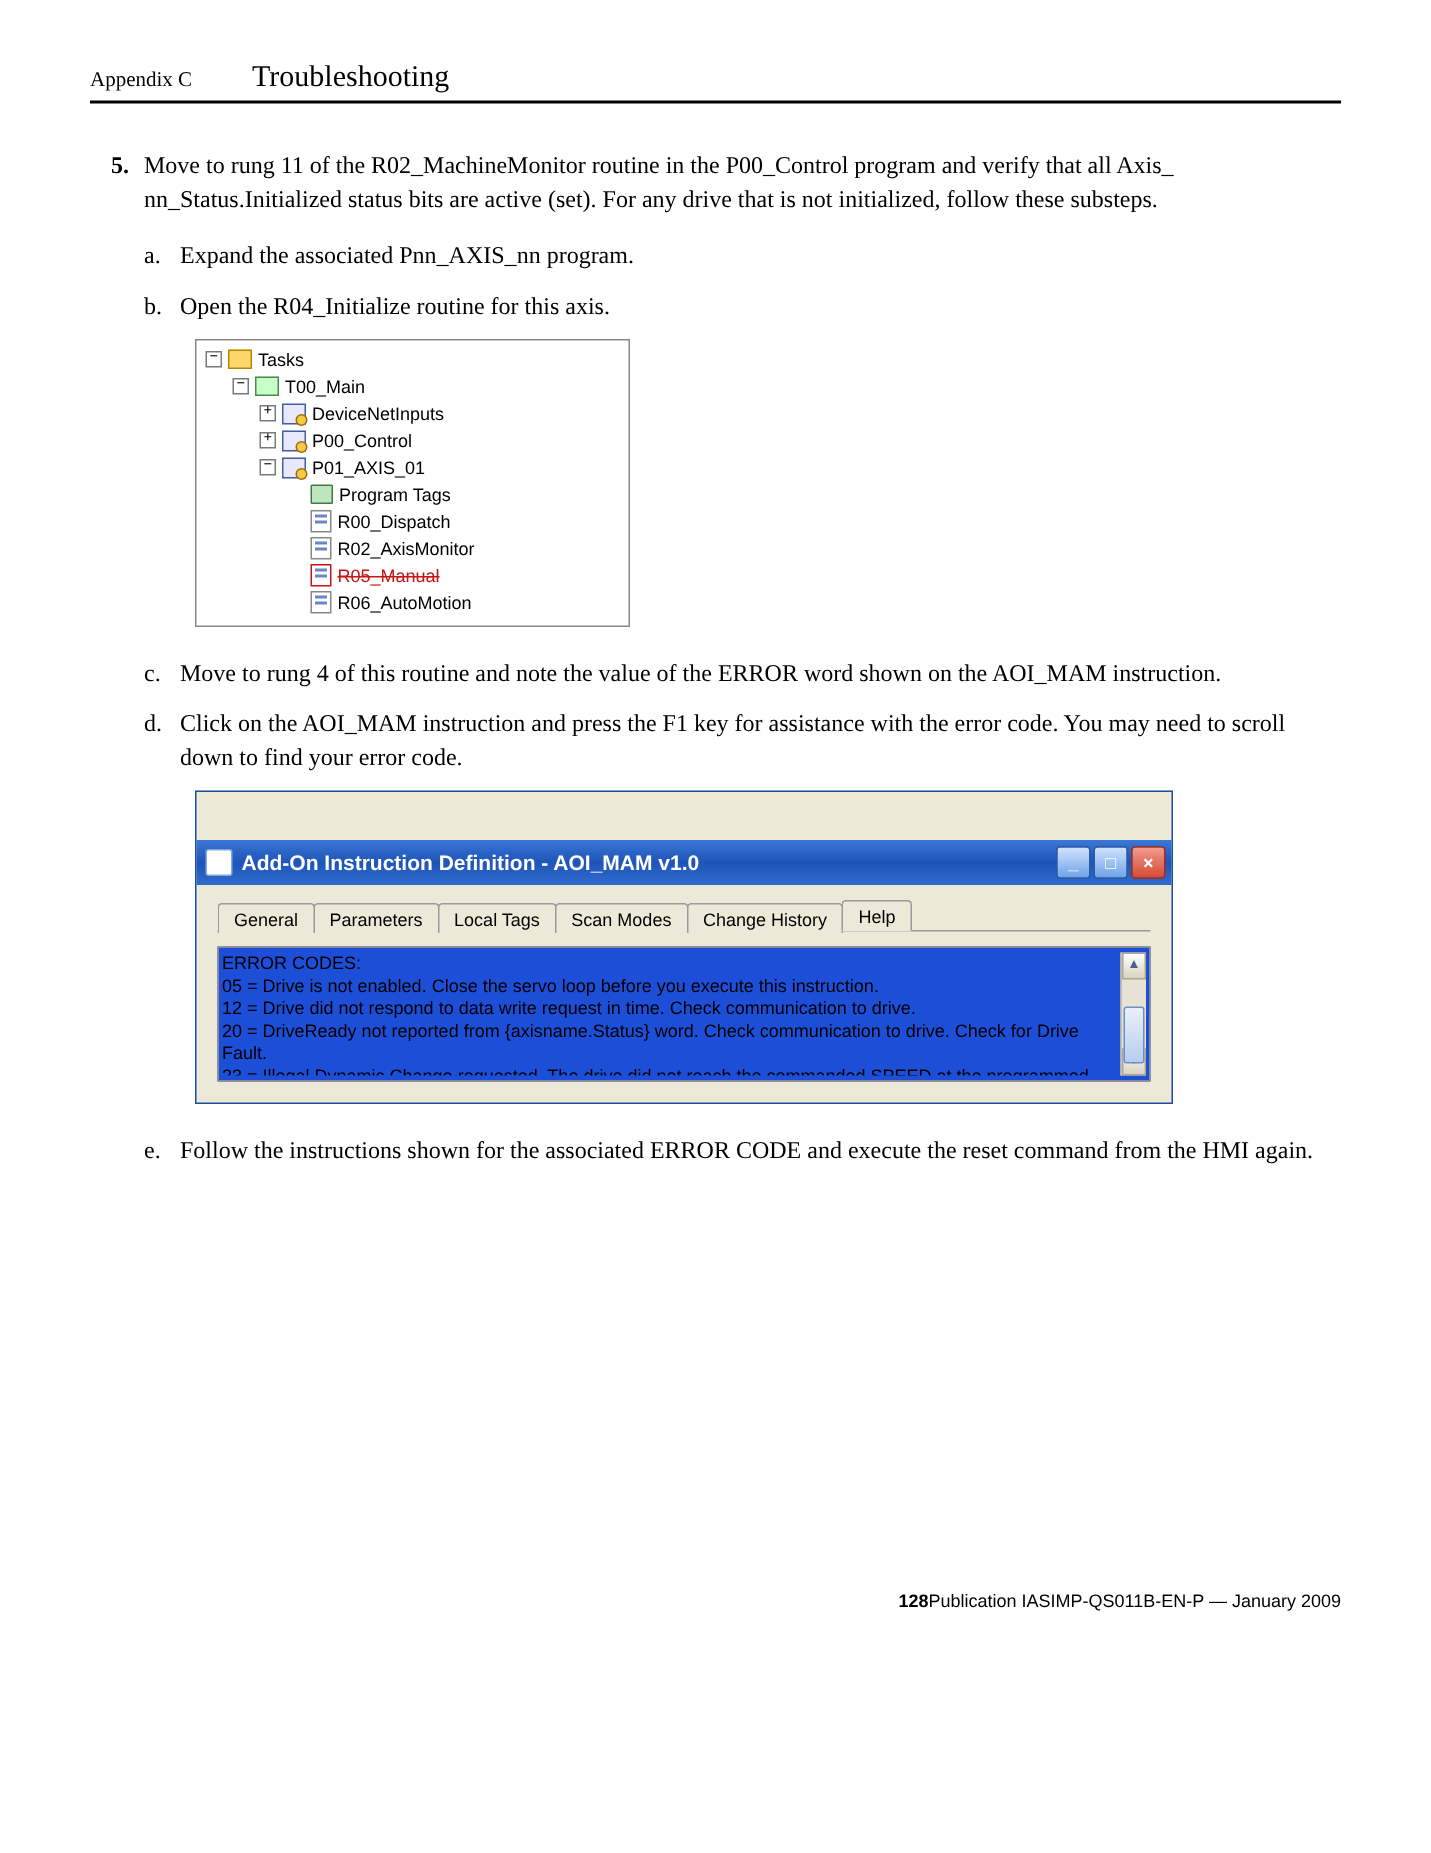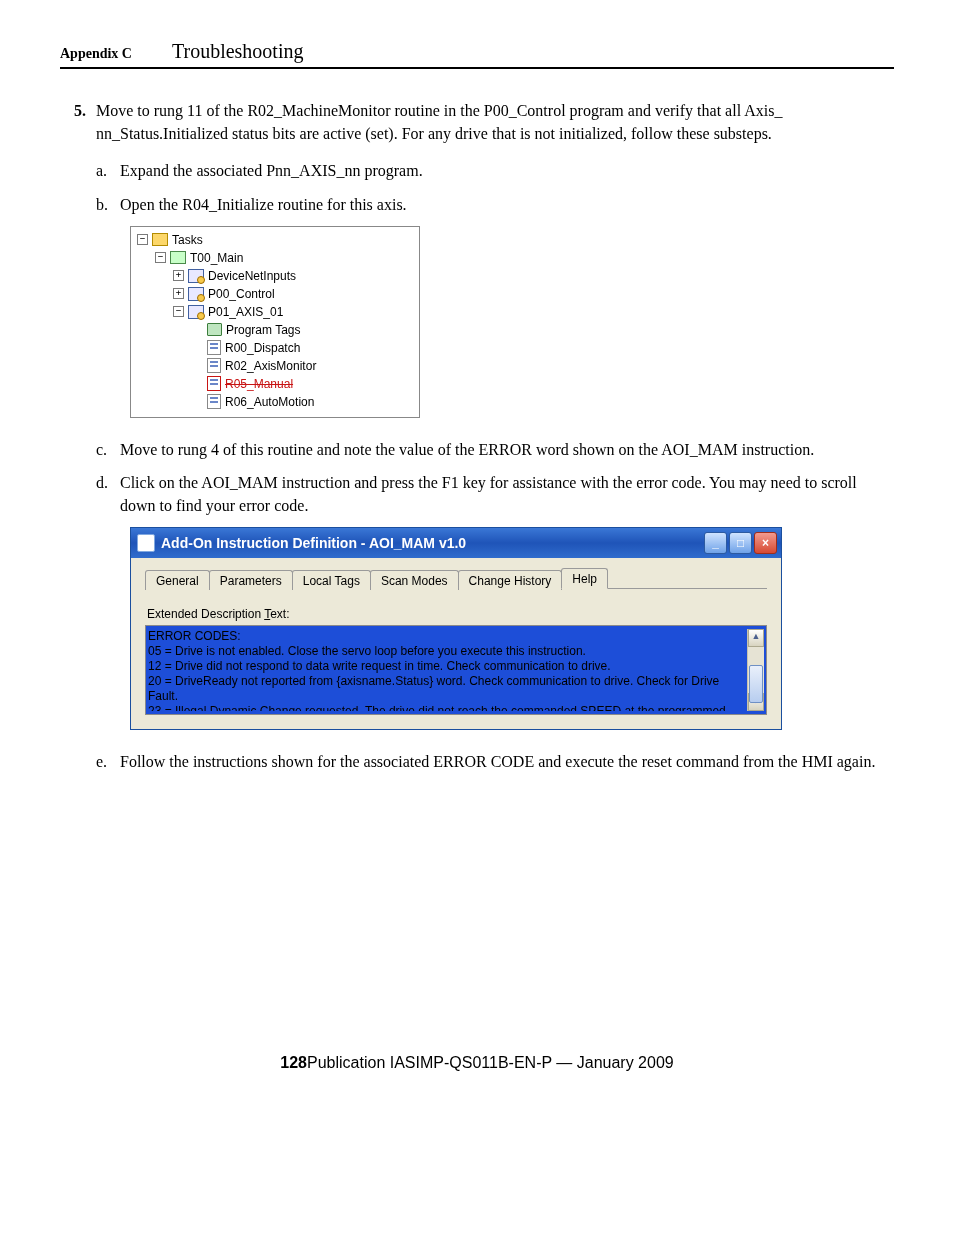--- a/index.html
+++ b/index.html
@@ -11,21 +11,21 @@
     width: 834px;
   }
   .header {
     display: flex;
     align-items: baseline;
     border-bottom: 2px solid #000;
     padding-bottom: 4px;
     margin-bottom: 30px;
   }
   .appendix-label {
-    font-weight: bold;
+    font-weight: normal;
     font-size: 14px;
     margin-right: 40px;
   }
   .appendix-title {
     font-size: 20px;
   }
   .step-row {
     display: flex;
     margin-bottom: 14px;
     font-size: 16px;
@@ -148,20 +148,21 @@
     font-size: 12px;
   }
   .aoi-titlebar {
     background: linear-gradient(to bottom, #3a77d6 0%, #1f54b8 50%, #2f6ccd 100%);
     color: #fff;
     font-weight: bold;
     display: flex;
     align-items: center;
     padding: 4px 4px 4px 6px;
     font-size: 14px;
+    margin-top: 32px;
   }
   .aoi-title-icon {
     width:16px;height:16px;background:#fff;border:1px solid #80a8e0;margin-right:6px;border-radius:2px;
     display:inline-block;
   }
   .aoi-title-text { flex:1; }
   .win-btns { display:flex; gap:2px;}
   .win-btn {
     width: 21px; height: 20px;
     background: linear-gradient(to bottom,#cfe3ff,#6fa2e8);
@@ -215,22 +216,22 @@
     color:#4a5f8e;
   }
   .vstrack{ flex:1; position:relative; }
   .vsthumb{ position:absolute; left:1px; right:1px; top:18px; height:36px;
     background:linear-gradient(to bottom,#eaf0fb,#b7cdef);
     border:1px solid #6f90c4; border-radius:2px;}
 
   .footer {
     margin-top: 280px;
     display: flex;
-    justify-content: center;
-    font-size: 16px;
+    justify-content: flex-end;
+    font-size: 12px;
     font-family: Arial, sans-serif;
   }
   .footer .pg { font-weight: bold; }
 </style>
 </head>
 <body>
 
 <div class="header">
   <span class="appendix-label">Appendix C</span>
   <span class="appendix-title">Troubleshooting</span>
@@ -332,23 +333,20 @@
   <div class="aoi-body">
     <div class="tab-strip">
       <div class="tab">General</div>
       <div class="tab">Parameters</div>
       <div class="tab">Local Tags</div>
       <div class="tab">Scan Modes</div>
       <div class="tab">Change History</div>
       <div class="tab active">Help</div>
     </div>
     <div class="tab-divider"></div>
-    <div class="ext-label">
-      <span>Extended Description </span><span class="u">T</span><span>ext:</span>
-    </div>
     <div class="ext-textarea">
       <div class="ext-content">
         <div>ERROR CODES:</div>
         <div>05 = Drive is not enabled.  Close the servo loop before you execute this instruction.</div>
         <div>12 = Drive did not respond to data write request in time.  Check communication to drive.</div>
         <div>20 = DriveReady not reported from {axisname.Status} word.  Check communication to drive.  Check for Drive Fault.</div>
         <div>23 = Illegal Dynamic Change requested.  The drive did not reach the commanded SPEED at the programmed</div>
       </div>
       <div class="vscroll">
         <div class="vsbtn"><span>▲</span></div>

